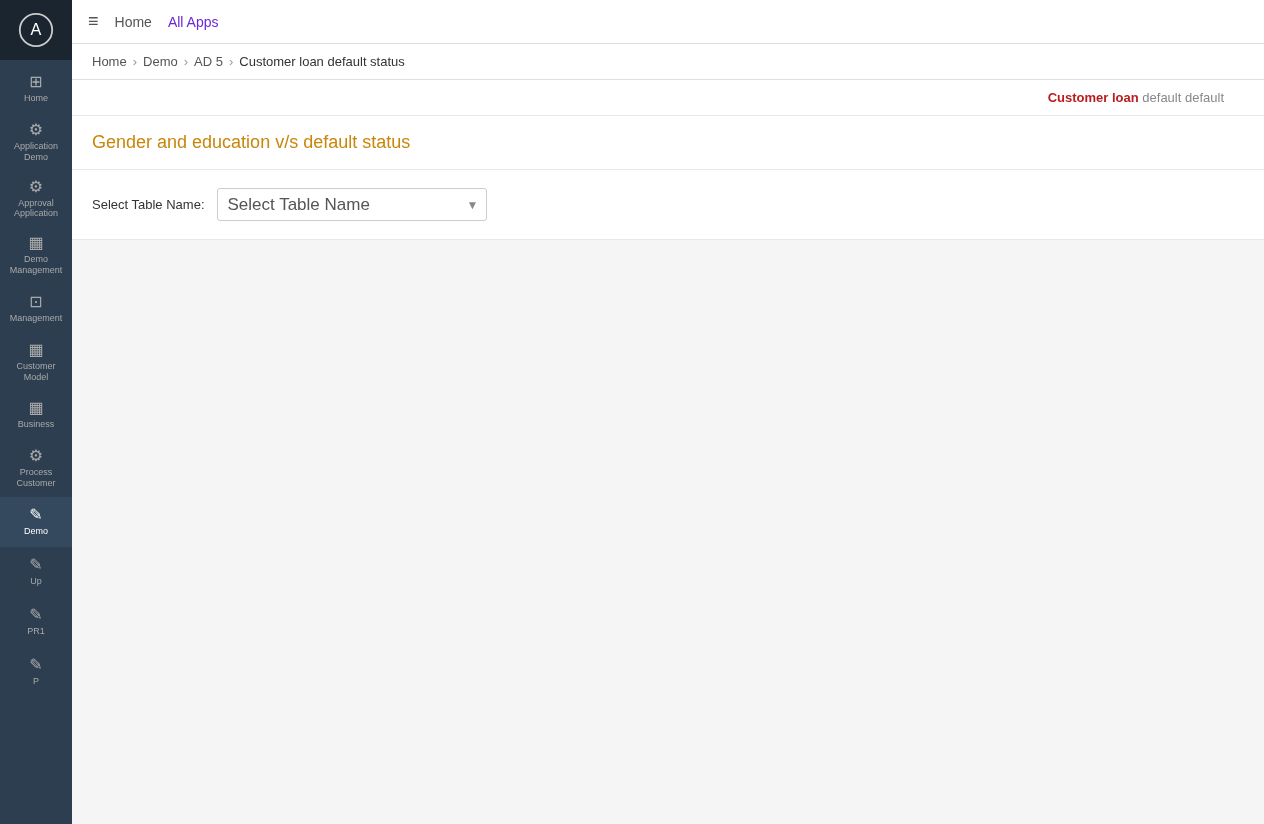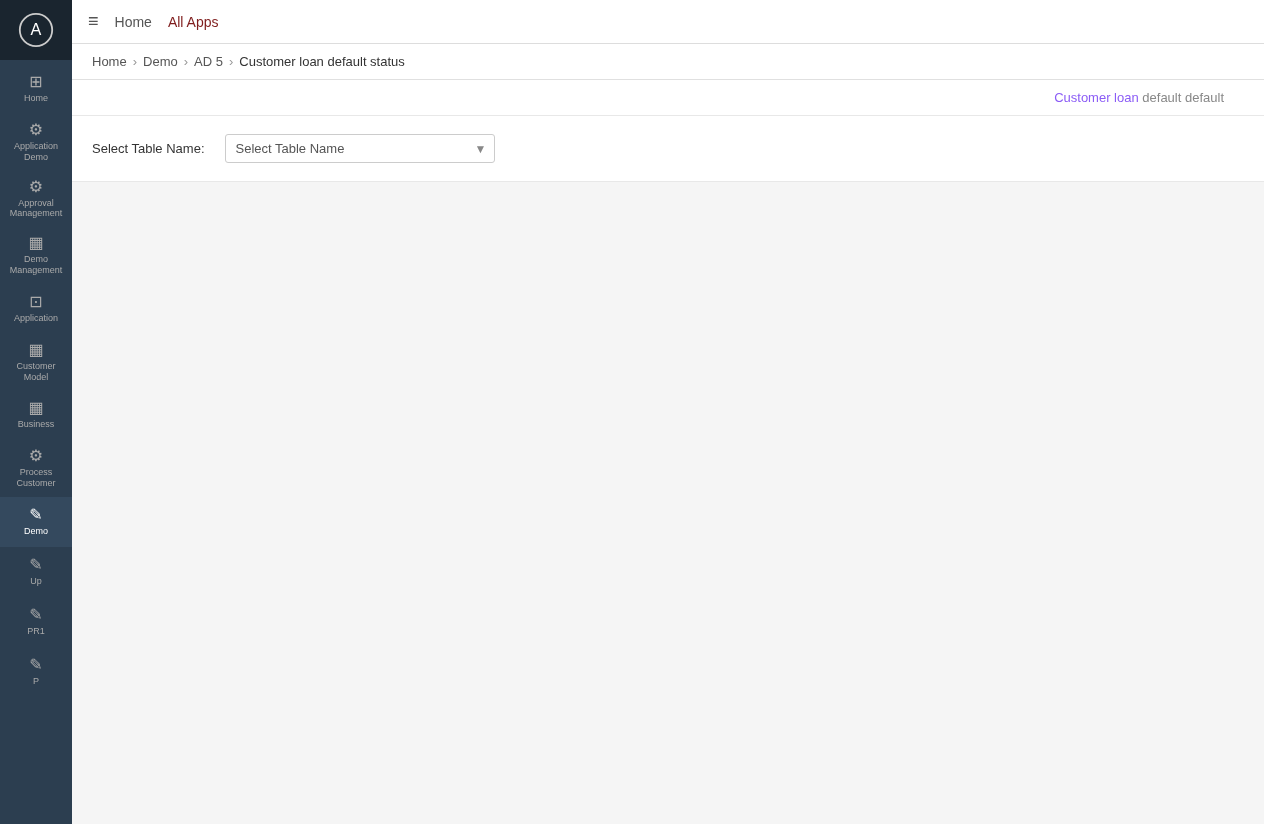--- a/index.html
+++ b/index.html
@@ -85,21 +85,21 @@
       font-size: 18px;
       cursor: pointer;
       color: #555;
     }
     .topbar-link {
       font-size: 14px;
       color: #555;
       cursor: pointer;
       text-decoration: none;
     }
-    .topbar-link.active { color: #7f1d1d; }
+    .topbar-link.active { color: #6d28d9; }
 
     
     .breadcrumb-bar {
       background: #fff;
       padding: 10px 20px;
       border-bottom: 1px solid #e0e0e0;
       display: flex;
       align-items: center;
       gap: 6px;
       font-size: 13px;
@@ -132,22 +132,22 @@
       align-items: center;
       border-bottom: 1px solid #e8e8e8;
       flex-shrink: 0;
     }
     .content-header-link {
       font-size: 13px;
       color: #888;
       margin-right: 20px;
     }
     .content-header-link span.highlight {
-      color: #8b5cf6;
-      font-weight: 400;
+      color: #b91c1c;
+      font-weight: 700;
     }
 
     
     .page-title-bar {
       background: #fff;
       padding: 16px 20px 16px 20px;
       border-bottom: 1px solid #e8e8e8;
       flex-shrink: 0;
     }
     .page-title {
@@ -156,39 +156,39 @@
       font-weight: 400;
     }
 
     
     .filter-bar {
       background: #fff;
       padding: 18px 20px;
       border-bottom: 1px solid #e8e8e8;
       display: flex;
       align-items: center;
-      gap: 20px;
+      gap: 12px;
       flex-shrink: 0;
     }
     .filter-label {
       font-size: 13px;
       color: #333;
       white-space: nowrap;
     }
     .filter-select-wrapper {
       position: relative;
       display: inline-flex;
       align-items: center;
     }
     .filter-select {
       appearance: none;
       border: 1px solid #ccc;
       border-radius: 3px;
       padding: 6px 28px 6px 10px;
-      font-size: 13px;
+      font-size: 17px;
       color: #555;
       background: #fff;
       width: 270px;
       cursor: pointer;
       outline: none;
     }
     .select-arrow {
       position: absolute;
       right: 8px;
       pointer-events: none;
@@ -216,29 +216,29 @@
     <div class="sidebar-item">
       <span class="sidebar-icon">⊞</span>
       <span class="sidebar-label">Home</span>
     </div>
     <div class="sidebar-item">
       <span class="sidebar-icon">⚙</span>
       <span class="sidebar-label">Application Demo</span>
     </div>
     <div class="sidebar-item">
       <span class="sidebar-icon">⚙</span>
-      <span class="sidebar-label">Approval Management</span>
+      <span class="sidebar-label">Approval Application</span>
     </div>
     <div class="sidebar-item">
       <span class="sidebar-icon">▦</span>
       <span class="sidebar-label">Demo Management</span>
     </div>
     <div class="sidebar-item">
       <span class="sidebar-icon">⊡</span>
-      <span class="sidebar-label">Application</span>
+      <span class="sidebar-label">Management</span>
     </div>
     <div class="sidebar-item">
       <span class="sidebar-icon">▦</span>
       <span class="sidebar-label">Customer Model</span>
     </div>
     <div class="sidebar-item">
       <span class="sidebar-icon">▦</span>
       <span class="sidebar-label">Business</span>
     </div>
     <div class="sidebar-item">
@@ -283,20 +283,23 @@
   </div>
 
   <div class="content">
 
     <div class="content-header">
       <span class="content-header-link">
         <span class="highlight">Customer loan</span><span> default default</span>
       </span>
     </div>
 
+    <div class="page-title-bar">
+      <h2 class="page-title">Gender and education v/s default status</h2>
+    </div>
 
     <div class="filter-bar">
       <label class="filter-label">Select Table Name:</label>
       <div class="filter-select-wrapper">
         <select class="filter-select">
           <option value="">Select Table Name</option>
         </select>
         <span class="select-arrow">▼</span>
       </div>
     </div>

